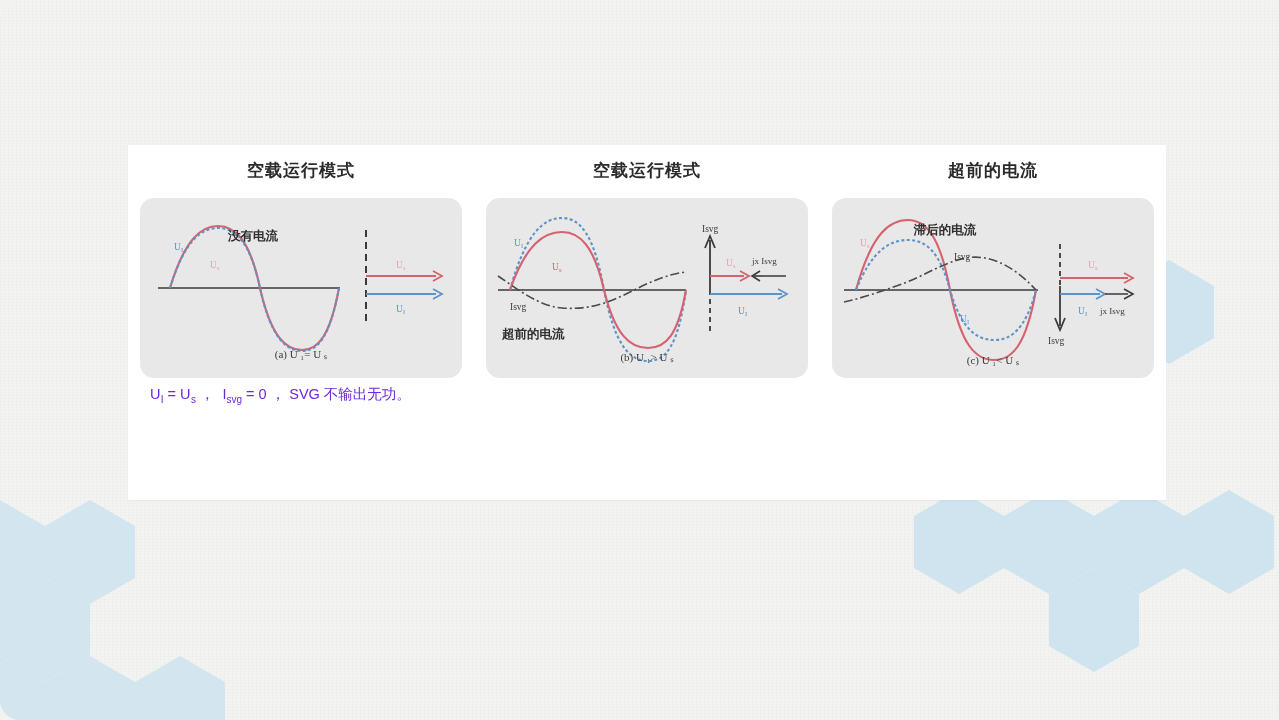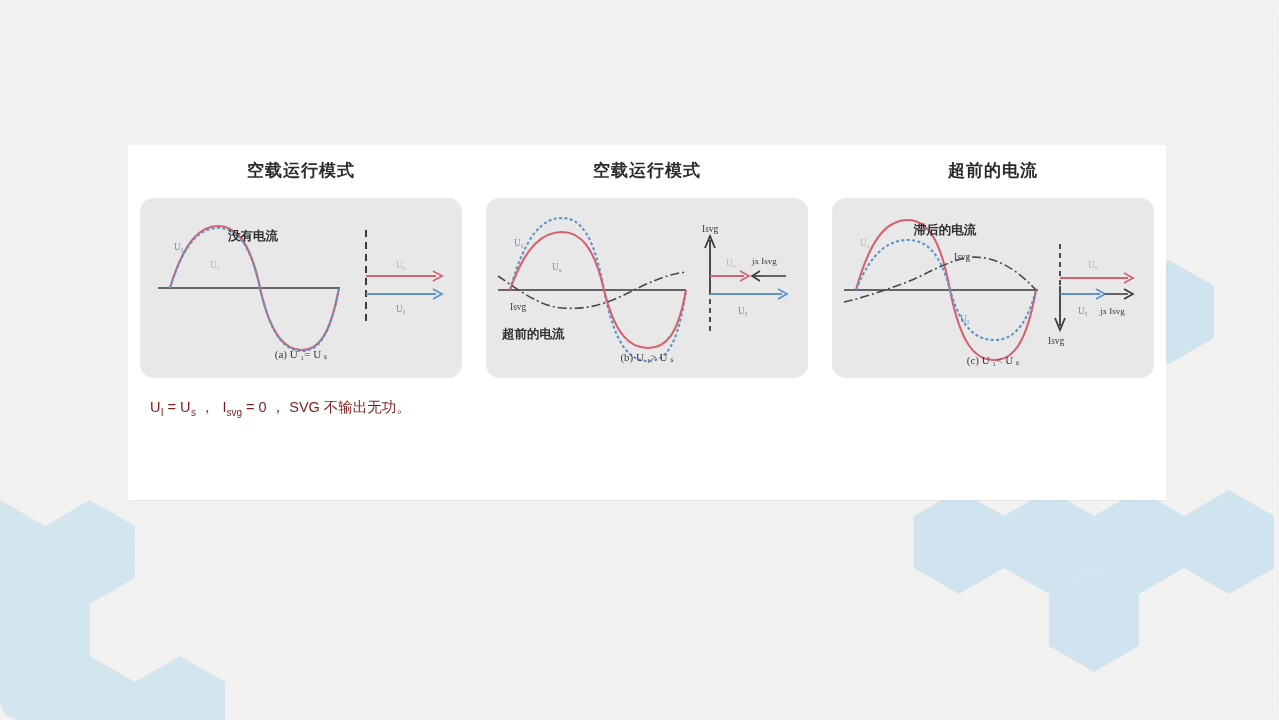--- a/index.html
+++ b/index.html
@@ -74,24 +74,24 @@
     margin: 15px auto 0 auto;
     width: 322px;
     height: 180px;
     background: #e8e8e8;
     border-radius: 14px;
     position: relative;
     overflow: hidden;
   }
   .fig-box svg { display: block; }
   .caption {
-    margin-top: 14px;
+    margin-top: 4px;
     font-size: 14.5px;
-    line-height: 30px;
-    color: #7f1d1d;
+    line-height: 24px;
+    color: #6d28d9;
     padding: 0 12px;
   }
   .caption .sub { font-size: 10px; vertical-align: sub; }
   .caption .u   { letter-spacing: .3px; }
 </style>
 </head>
 <body>
 
 <div id="slide">
 

